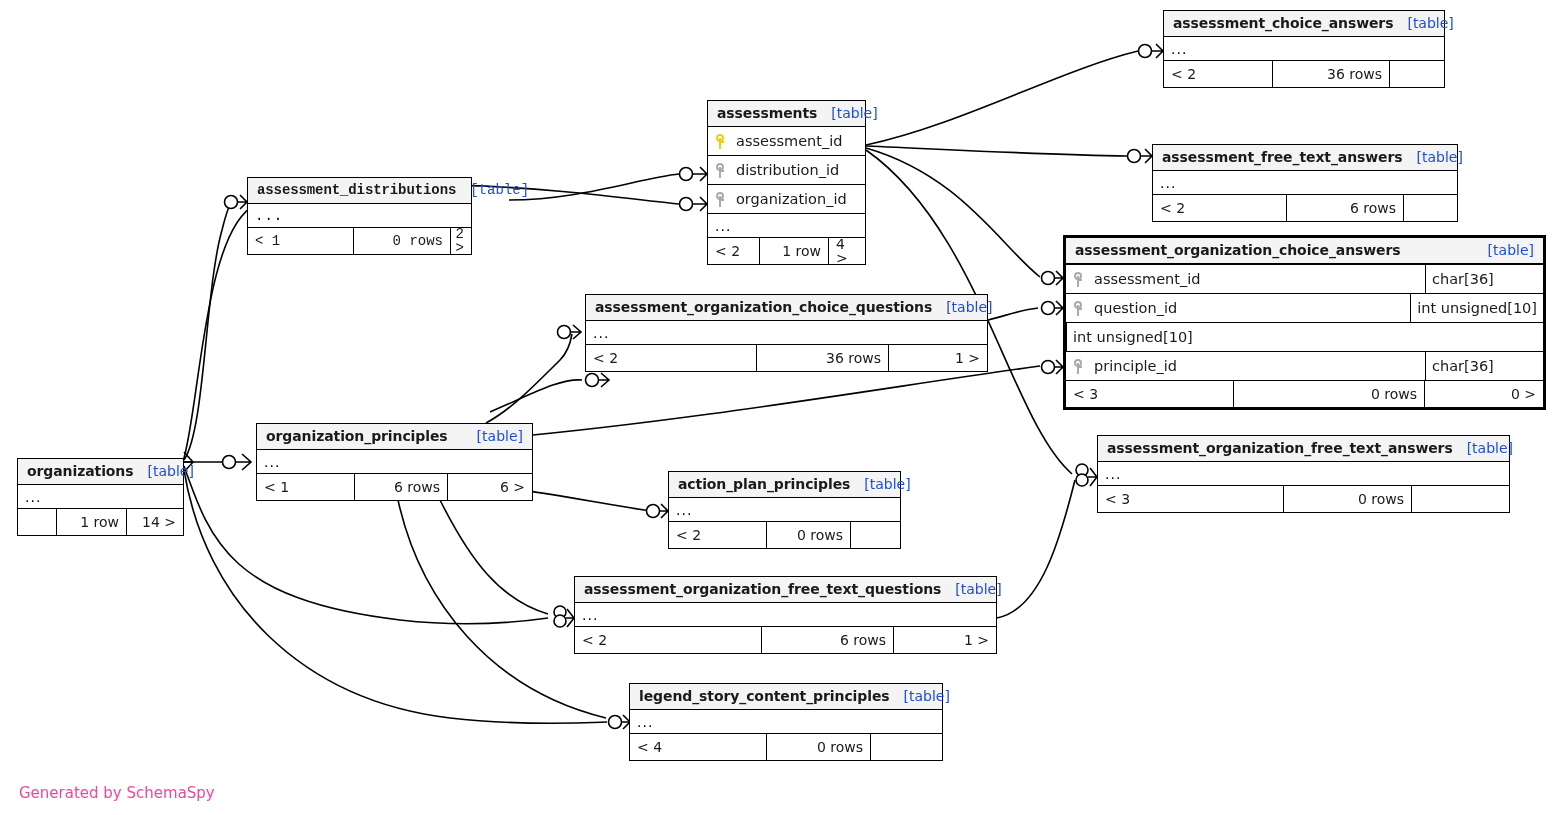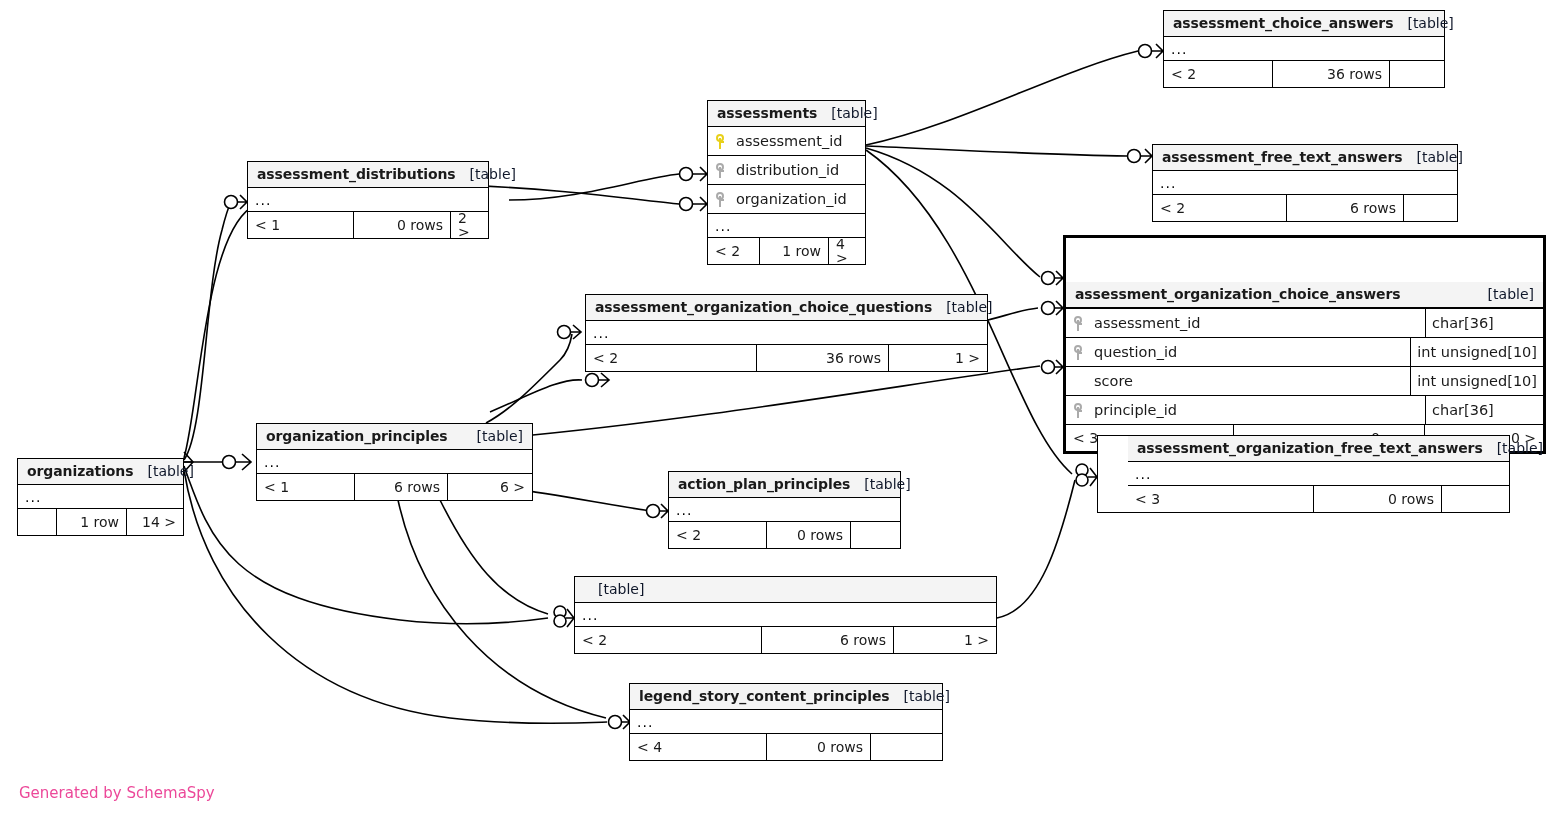--- a/index.html
+++ b/index.html
@@ -17,23 +17,23 @@
   .table{
     position:absolute;background:#ffffff;border:1.4px solid #000;
     box-sizing:border-box;font-size:14.5px;line-height:1;
   }
   .table.emph{border:3px solid #000;}
   .thead{
     display:flex;align-items:center;justify-content:space-between;
     background:#f4f4f4;border-bottom:1.4px solid #000;
     padding:5px 9px 6px 9px;white-space:nowrap;
   }
-  .table.emph .thead{border-bottom:2.4px solid #000;margin-top:44px;}
+  .table.emph .thead{border-bottom:2.4px solid #000;}
   .tname{font-weight:bold;font-size:14px;letter-spacing:-0.1px;}
-  .ttag{color:#0f172a;font-size:14px;padding-left:14px;}
+  .ttag{color:#1d4ed8;font-size:14px;padding-left:14px;}
   .col{
     display:flex;align-items:center;border-bottom:1.2px solid #000;
     height:29px;box-sizing:border-box;
   }
   .colname{flex:1;display:flex;align-items:center;padding-left:8px;gap:9px;white-space:nowrap;}
   .coltype{
     border-left:1.2px solid #000;padding:8px 6px;height:100%;
     display:flex;align-items:center;white-space:nowrap;min-width:118px;box-sizing:border-box;
   }
   .ellipsis{
@@ -220,21 +220,21 @@
             <span>organization_id</span>
           </div>
         </div>
         <div class="ellipsis">...</div>
         <div class="tfoot">
           <div class="f-l" style="flex: 0 0 51px;">&lt; 2</div>
           <div class="f-c" style="flex: 0 0 70px;">1 row</div>
           <div class="f-r" style="flex: 1 1 auto;">4 &gt;</div>
         </div>
       </div>
-      <div class="table" style="left: 247px; top: 161px; width: 242px;">
+      <div class="table" style="left: 247px; top: 177px; width: 225px; font-family: Liberation Mono, monospace;">
         <div class="thead">
           <span class="tname">assessment_distributions</span>
           <span class="ttag">[table]</span>
         </div>
         <div class="ellipsis">...</div>
         <div class="tfoot">
           <div class="f-l" style="flex: 0 0 105px;">&lt; 1</div>
           <div class="f-c" style="flex: 0 0 98px;">0 rows</div>
           <div class="f-r" style="flex: 1 1 auto;">2 &gt;</div>
         </div>
@@ -258,24 +258,20 @@
           <div class="colname">
             <span class="keyicon">
               <b></b>
               <i></i>
             </span>
             <span>question_id</span>
           </div>
           <div class="coltype">int unsigned[10]</div>
         </div>
         <div class="col">
-          <div class="colname">
-            <span class="keyicon" style="visibility: hidden;"></span>
-            <span>score</span>
-          </div>
           <div class="coltype">int unsigned[10]</div>
         </div>
         <div class="col">
           <div class="colname">
             <span class="keyicon">
               <b></b>
               <i></i>
             </span>
             <span>principle_id</span>
           </div>
@@ -316,21 +312,21 @@
           <span class="tname">organization_principles</span>
           <span class="ttag">[table]</span>
         </div>
         <div class="ellipsis">...</div>
         <div class="tfoot">
           <div class="f-l" style="flex: 0 0 97px;">&lt; 1</div>
           <div class="f-c" style="flex: 0 0 94px;">6 rows</div>
           <div class="f-r" style="flex: 1 1 auto;">6 &gt;</div>
         </div>
       </div>
-      <div class="table" style="left: 1097px; top: 435px; width: 413px; padding-left: 30px;">
+      <div class="table" style="left: 1097px; top: 435px; width: 413px;">
         <div class="thead">
           <span class="tname">assessment_organization_free_text_answers</span>
           <span class="ttag">[table]</span>
         </div>
         <div class="ellipsis">...</div>
         <div class="tfoot">
           <div class="f-l" style="flex: 0 0 185px;">&lt; 3</div>
           <div class="f-c" style="flex: 0 0 129px;">0 rows</div>
           <div class="f-r" style="flex: 1 1 auto;"></div>
         </div>
@@ -342,20 +338,21 @@
         </div>
         <div class="ellipsis">...</div>
         <div class="tfoot">
           <div class="f-l" style="flex: 0 0 97px;">&lt; 2</div>
           <div class="f-c" style="flex: 0 0 85px;">0 rows</div>
           <div class="f-r" style="flex: 1 1 auto;"></div>
         </div>
       </div>
       <div class="table" style="left: 574px; top: 576px; width: 423px;">
         <div class="thead">
+          <span class="tname">assessment_organization_free_text_questions</span>
           <span class="ttag">[table]</span>
         </div>
         <div class="ellipsis">...</div>
         <div class="tfoot">
           <div class="f-l" style="flex: 0 0 186px;">&lt; 2</div>
           <div class="f-c" style="flex: 0 0 133px;">6 rows</div>
           <div class="f-r" style="flex: 1 1 auto;">1 &gt;</div>
         </div>
       </div>
       <div class="table" style="left: 629px; top: 683px; width: 314px;">

